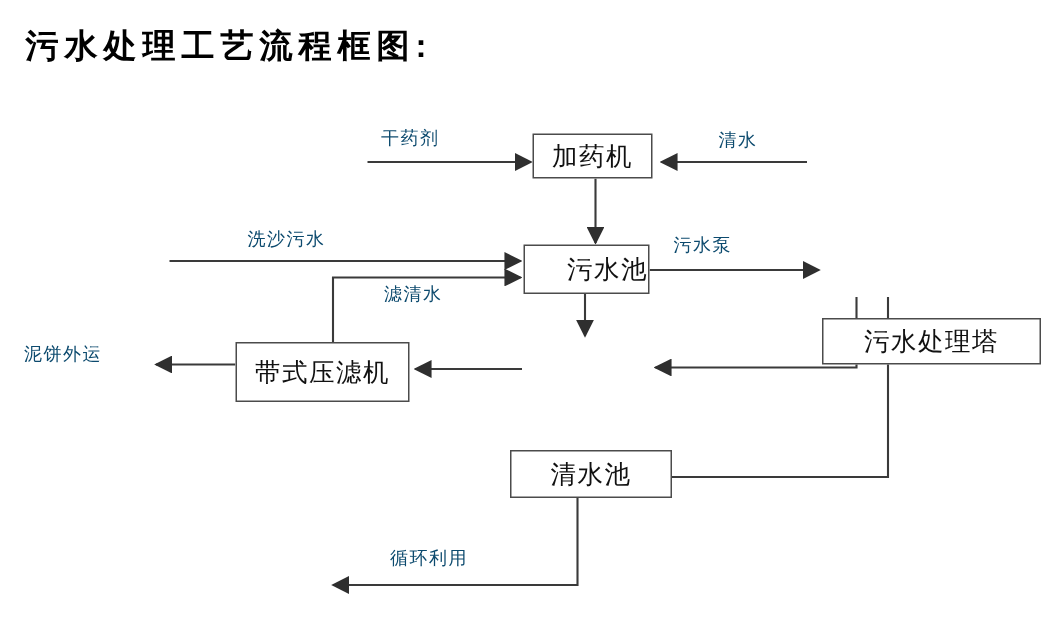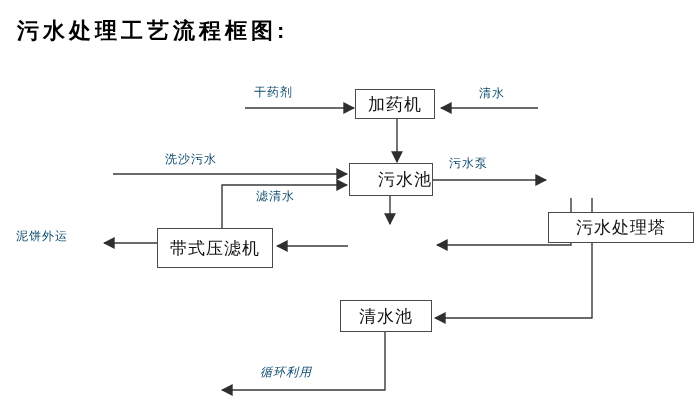--- a/index.html
+++ b/index.html
@@ -85,31 +85,31 @@
 
   <div class="node" style="left:355px; top:89px; width:80px; height:30px;text-align:right;">加药机</div>
 
   <div class="node" style="left:349px; top:163px; width:84px; height:33px;padding-left:28px;">污水池</div>
 
   <div class="node" style="left:548px; top:167px; width:146px; height:31px;margin-top:45px;">污水处理塔</div>
 
 
   <div class="node" style="left:157px; top:228px; width:116px; height:40px;">带式压滤机</div>
 
-  <div class="node" style="left:340px; top:300px; width:92px; height:32px;">清水池</div>
+  <div class="node" style="left:340px; top:300px; width:108px; height:32px;">清水池</div>
 
   <span class="edge-label" style="left:254px; top:84px;">干药剂</span>
 
   <span class="edge-label" style="left:479px; top:85px;">清水</span>
 
   <span class="edge-label" style="left:165px; top:151px;">洗沙污水</span>
 
   <span class="edge-label" style="left:256px; top:188px;">滤清水</span>
 
   <span class="edge-label" style="left:449px; top:155px;">污水泵</span>
 
 
 
   <span class="edge-label" style="left:16px; top:228px;">泥饼外运</span>
 
-  <span class="edge-label" style="left:260px; top:364px;font-style:italic;">循环利用</span>
+  <span class="edge-label" style="left:260px; top:364px;">循环利用</span>
 
 </div>
 
 </body></html>

